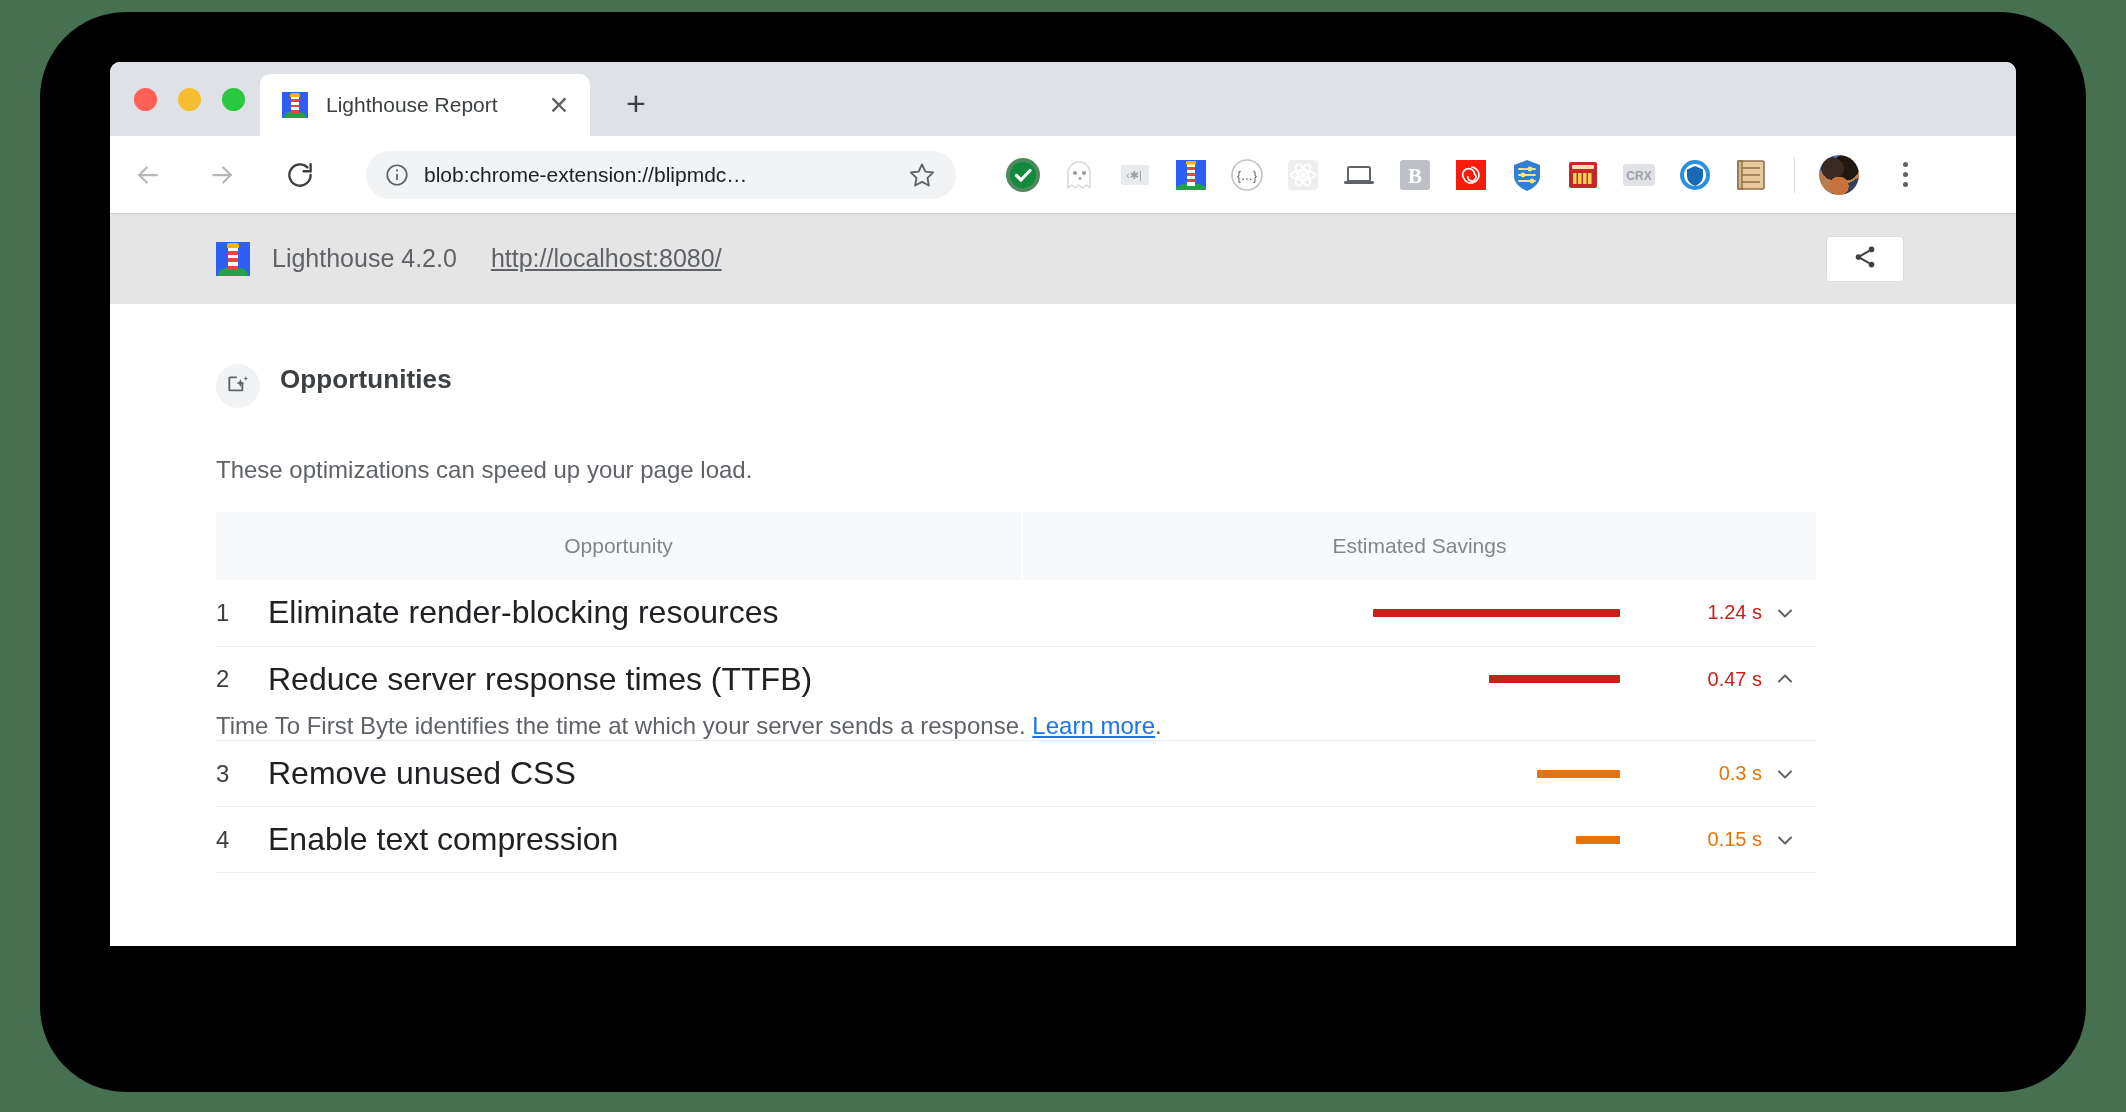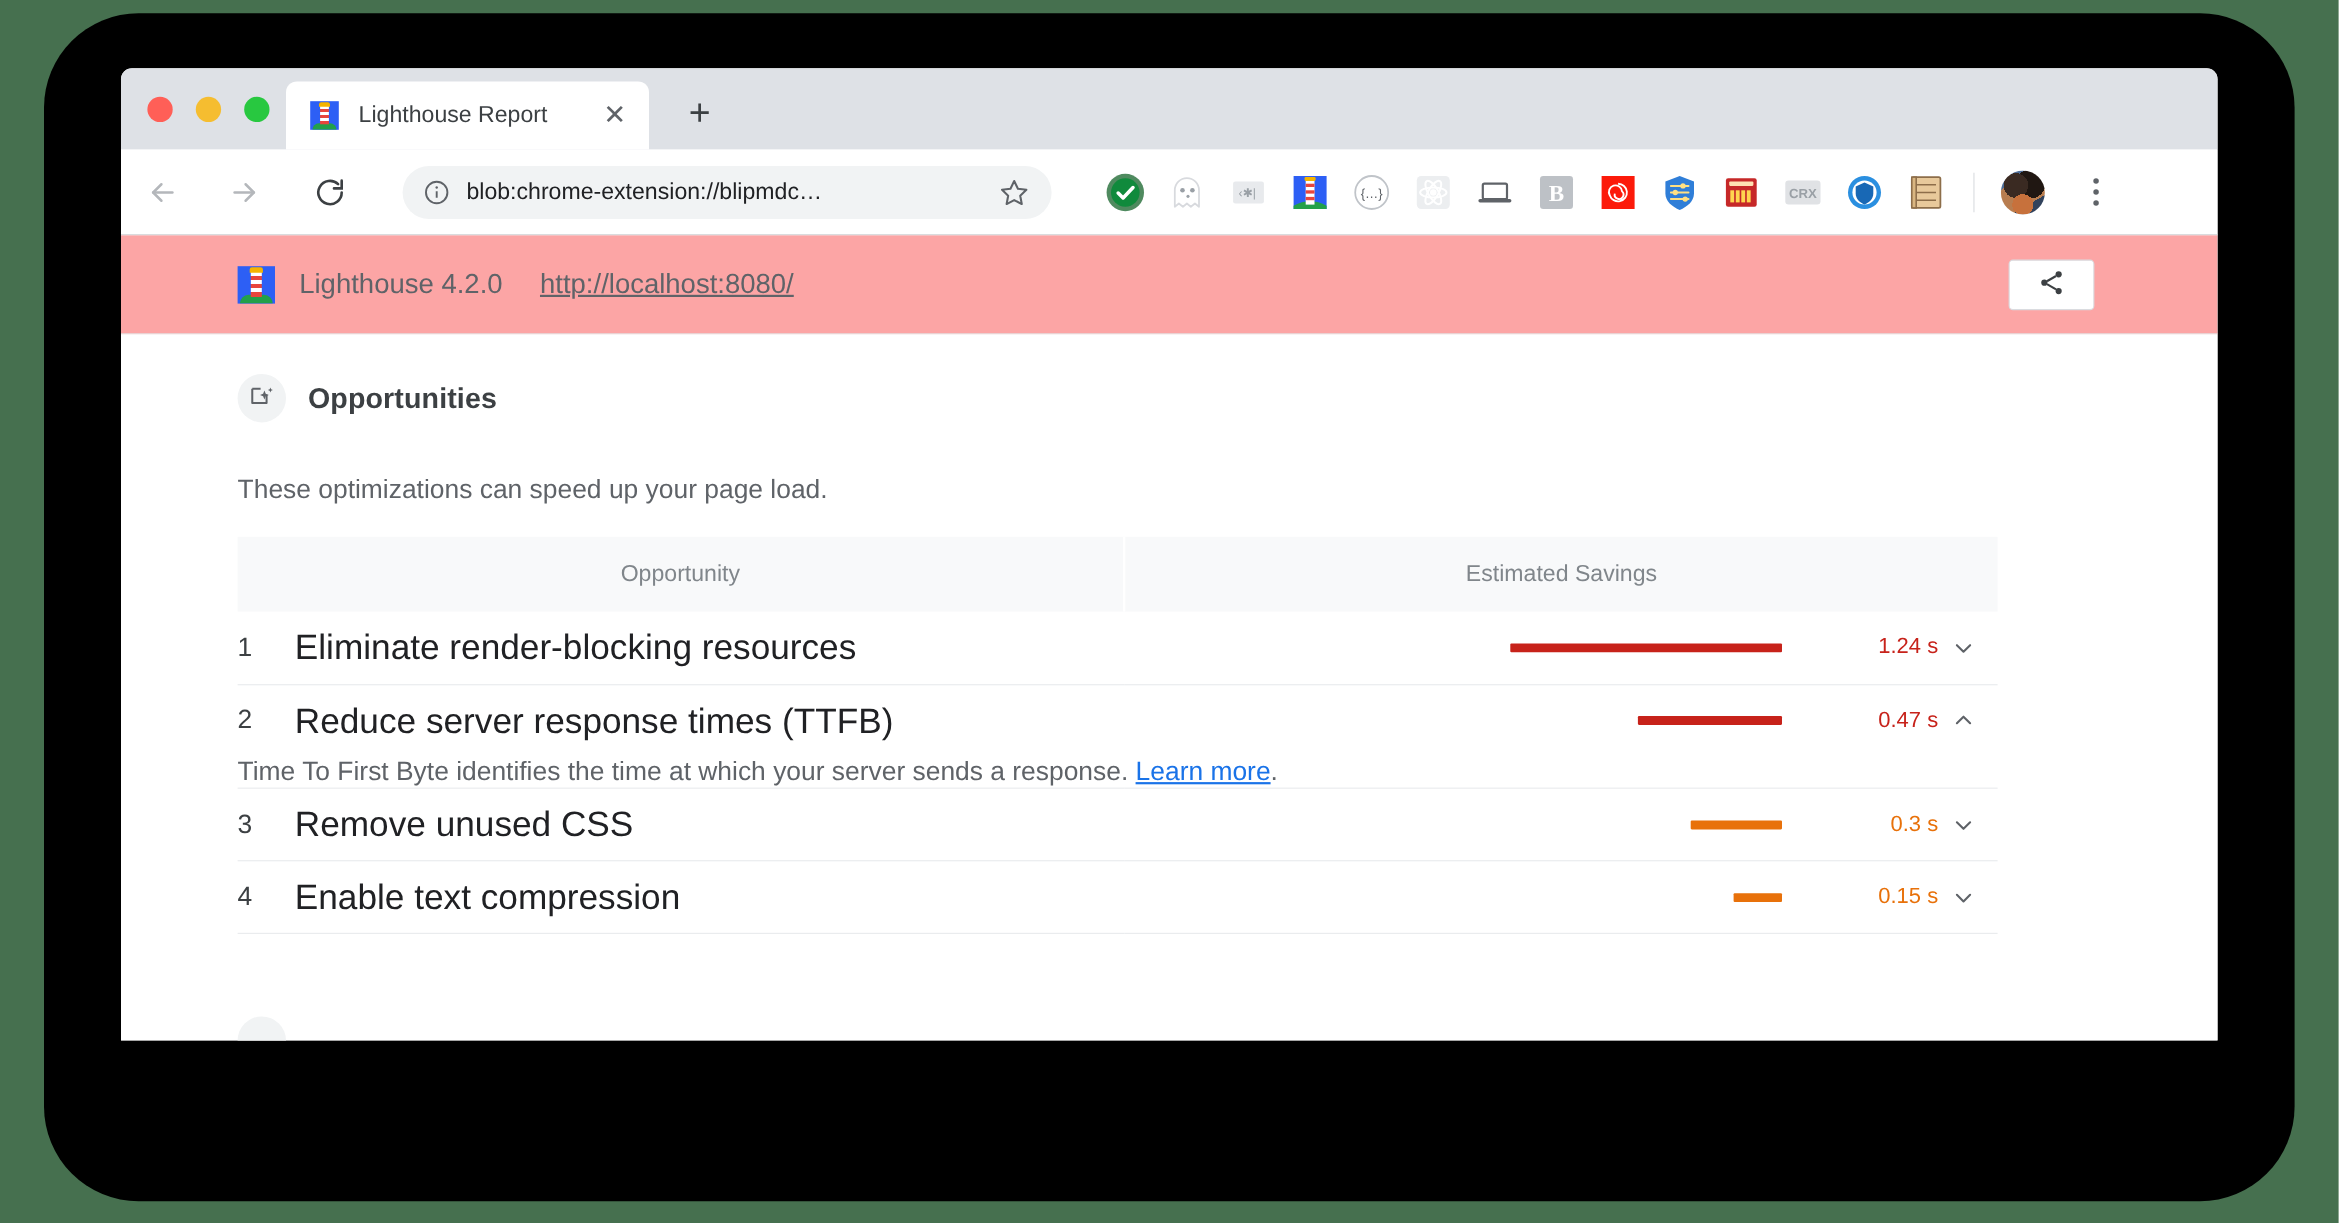--- a/index.html
+++ b/index.html
@@ -141,21 +141,21 @@
   }
   #chrome-menu {
     width: 32px; margin-left: 16px;
     display: flex; flex-direction: column; align-items: center; gap: 5px;
   }
   .menu-dot { width: 5px; height: 5px; border-radius: 50%; background: #5f6368; }
 
   
   #lh-header {
     height: 90px;
-    background: #fca5a5;
+    background: #e5e5e5;
     border-bottom: 1px solid #e3e5e7;
     display: flex; align-items: center;
     position: relative;
   }
   #lh-header-icon {
     width: 34px; height: 34px; margin-left: 106px;
     flex: none; background: #2d5ff5; position: relative; overflow: hidden;
   }
   #lh-header-icon .lh-body { left: 12px; top: 5px; width: 10px; height: 23px; }
   #lh-header-icon .lh-top { left: 11px; top: 1px; width: 12px; height: 5px; }
@@ -180,22 +180,23 @@
   }
 
   
   #report-body {
     position: relative;
     height: 642px;
     background: #ffffff;
     padding-left: 106px; padding-right: 106px;
   }
   #section-head {
-    display: flex; align-items: center;
+    display: flex; 
     padding-top: 36px;
+    margin-top: 24px;
   }
   #section-icon {
     width: 44px; height: 44px; border-radius: 50%;
     background: #f1f3f4;
     display: flex; align-items: center; justify-content: center;
     flex: none;
   }
   #section-title {
     margin-left: 20px;
     font-size: 26px; font-weight: bold; color: #3c4043;

